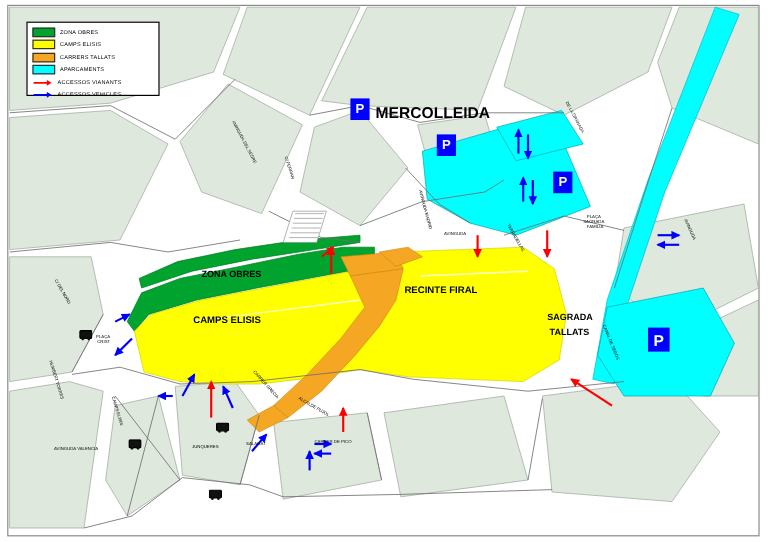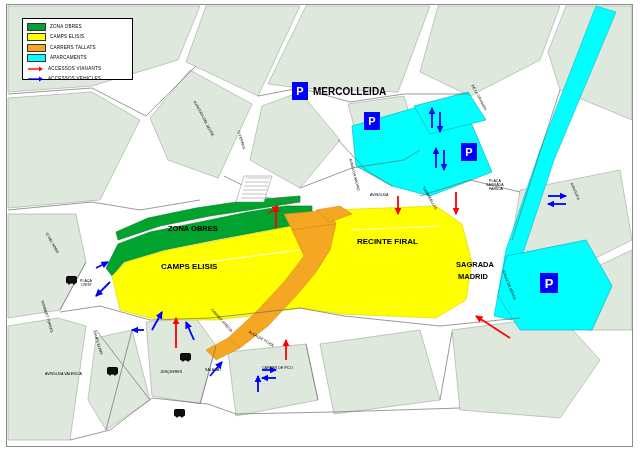--- a/index.html
+++ b/index.html
@@ -206,24 +206,24 @@
   <div style="position:absolute;left:180px;top:348px;">
     <svg width="11" height="9" viewBox="0 0 11 9">
         <rect x="0.5" y="0.5" width="10" height="6.5" rx="1" fill="#111" stroke="#000"></rect>
         <circle cx="3" cy="7.6" r="1.1" fill="#111"></circle>
         <circle cx="8" cy="7.6" r="1.1" fill="#111"></circle>
       </svg>
   </div>
 
   <div class="maplabel" style="left:168px;top:224px;font-size:7.5px;">ZONA OBRES</div>
   <div class="maplabel" style="left:161px;top:262px;font-size:8px;">CAMPS ELISIS</div>
-  <div class="maplabel" style="left:337px;top:237px;font-size:8px;margin-left:20px;">RECINTE FIRAL</div>
+  <div class="maplabel" style="left:337px;top:237px;font-size:8px;">RECINTE FIRAL</div>
   <div class="maplabel" style="left:456px;top:260px;font-size:7.5px;">SAGRADA</div>
-  <div class="maplabel" style="left:458px;top:272px;font-size:7.5px;">MADRID</div>
-  <div class="maplabel" style="left:313px;top:86px;font-size:10px;">MERCOLLEIDA</div>
+  <div class="maplabel" style="left:458px;top:272px;font-size:7.5px;">TALLATS</div>
+  <div class="maplabel" style="left:313px;top:86px;font-size:13px;">MERCOLLEIDA</div>
   <div class="tinylabel" style="left:489px;top:179px;">PLAÇA</div>
   <div class="tinylabel" style="left:486px;top:183px;">SAGRADA</div>
   <div class="tinylabel" style="left:489px;top:187px;">FAMILIA</div>
   <div class="tinylabel" style="left:80px;top:279px;">PLAÇA</div>
   <div class="tinylabel" style="left:81px;top:283px;">CRIST</div>
 
   <div class="tinylabel rot90" style="left:196px;top:100px;transform:rotate(62deg);">AVINGUDA  DEL  SEGRE</div>
   <div class="tinylabel rot90" style="left:240px;top:130px;transform:rotate(72deg);">C/ FERRAN</div>
   <div class="tinylabel rot90" style="left:425px;top:186px;transform:rotate(60deg);">TARRADELLAS</div>
   <div class="tinylabel" style="left:370px;top:193px;">AVINGUDA</div>

